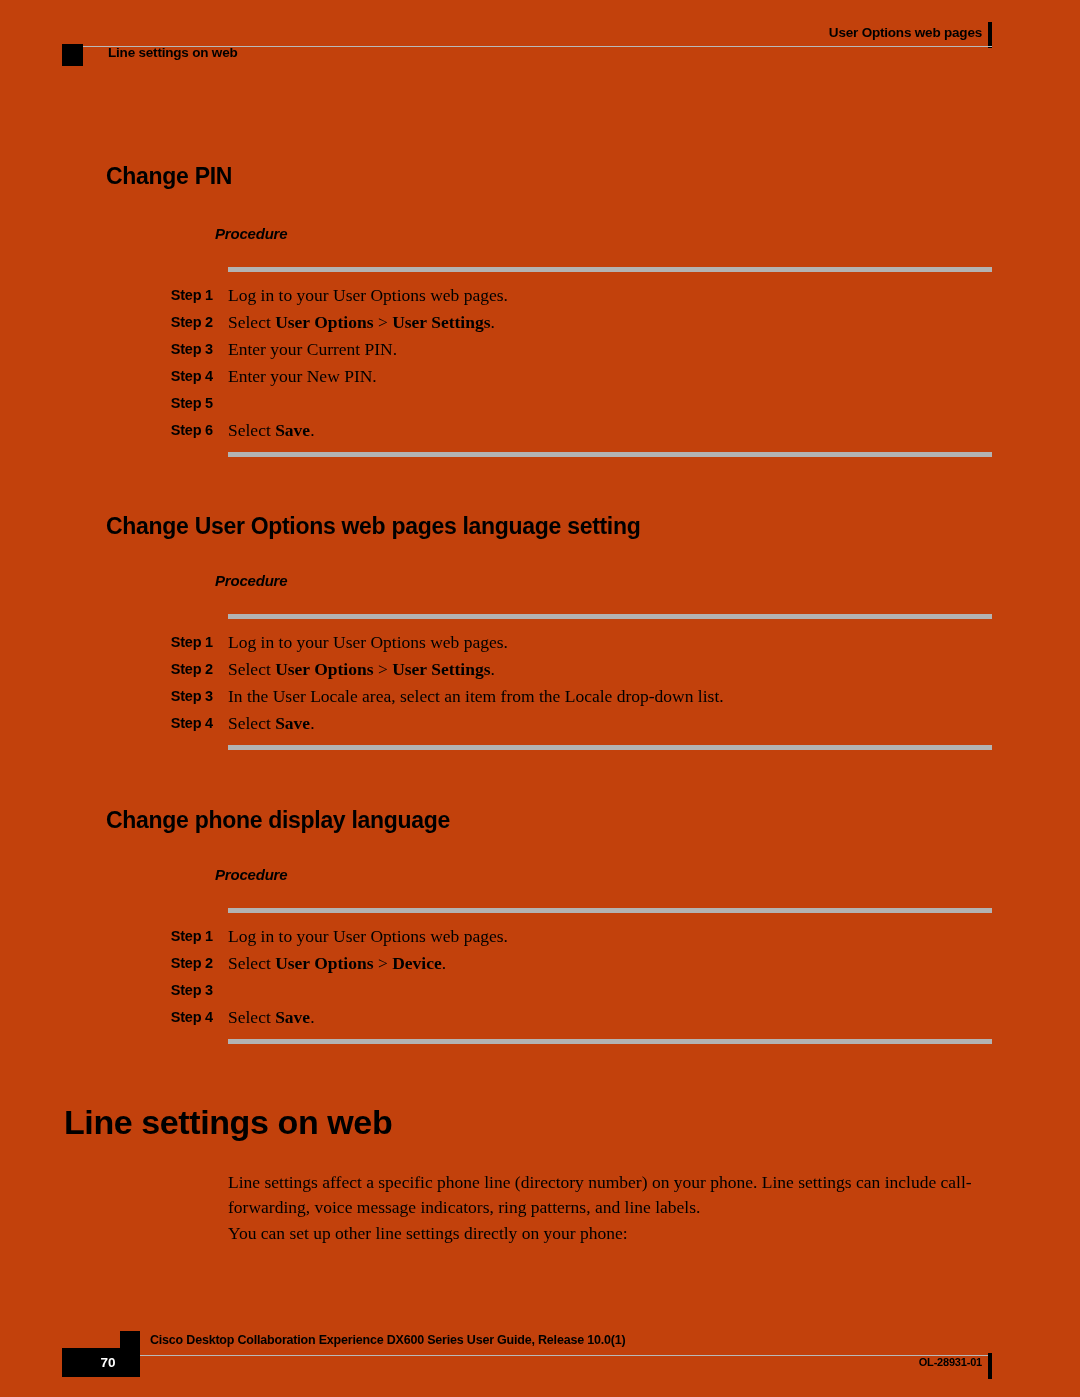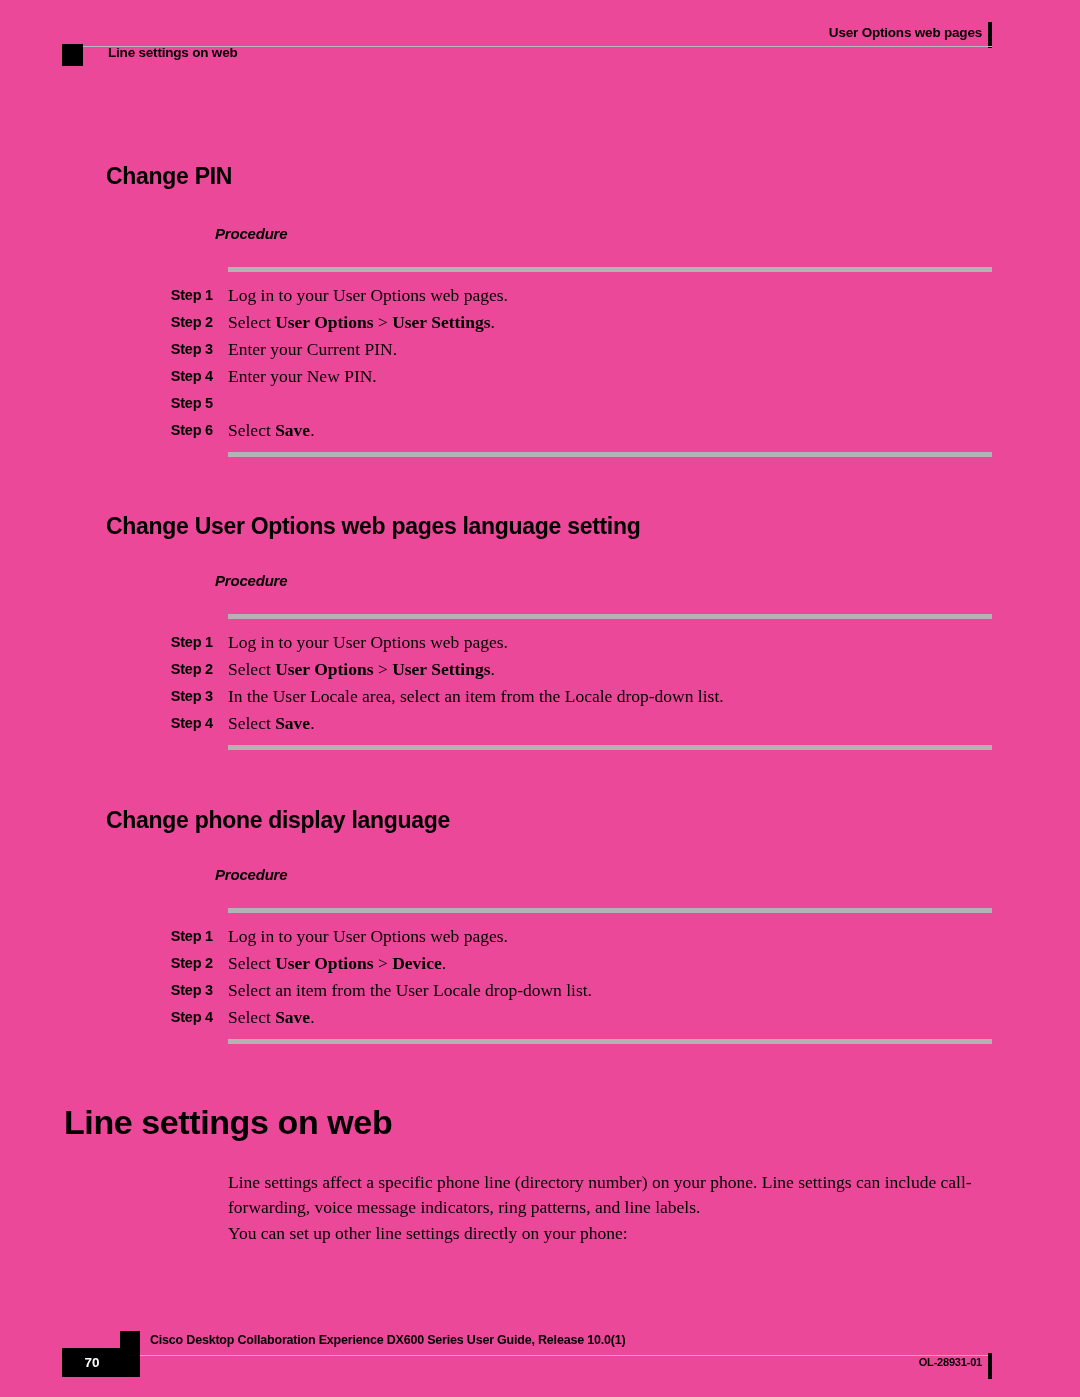--- a/index.html
+++ b/index.html
@@ -4,21 +4,21 @@
 <style>
   html, body {
     margin: 0;
     padding: 0;
     background: #ffffff;
   }
   .page {
     position: relative;
     width: 1080px;
     height: 1397px;
-    background: #ec4899;
+    background: #c2410c;
     font-family: "Liberation Serif", serif;
     color: #000000;
     overflow: hidden;
   }
 
   
   .page-header {
     position: absolute;
     top: 0;
     left: 0;
@@ -191,20 +191,21 @@
     left: 62px;
     top: 1348px;
     width: 60px;
     height: 43px;
     line-height: 29px;
     text-align: center;
     color: #ffffff;
     font-family: "Liberation Sans", sans-serif;
     font-weight: bold;
     font-size: 13.5px;
+    padding-left: 16px;
   }
   .footer-docid {
     position: absolute;
     right: 98px;
     top: 1356px;
     font-family: "Liberation Sans", sans-serif;
     font-weight: bold;
     font-size: 11px;
     letter-spacing: -0.2px;
     white-space: nowrap;
@@ -296,21 +297,20 @@
         <div class="step-row">
           <span class="step-num">Step 1</span>
           <span class="step-text">Log in to your User Options web pages.</span>
         </div>
         <div class="step-row">
           <span class="step-num">Step 2</span>
           <span class="step-text"><span>Select </span><b>User Options</b><span> &gt; </span><b>Device</b><span>.</span></span>
         </div>
         <div class="step-row">
           <span class="step-num">Step 3</span>
-          <span class="step-text">Select an item from the User Locale drop-down list.</span>
         </div>
         <div class="step-row">
           <span class="step-num">Step 4</span>
           <span class="step-text"><span>Select </span><b>Save</b><span>.</span></span>
         </div>
       </div>
     <div class="rule" style="top:1039px;"></div>
   </div>
 
   <div>

